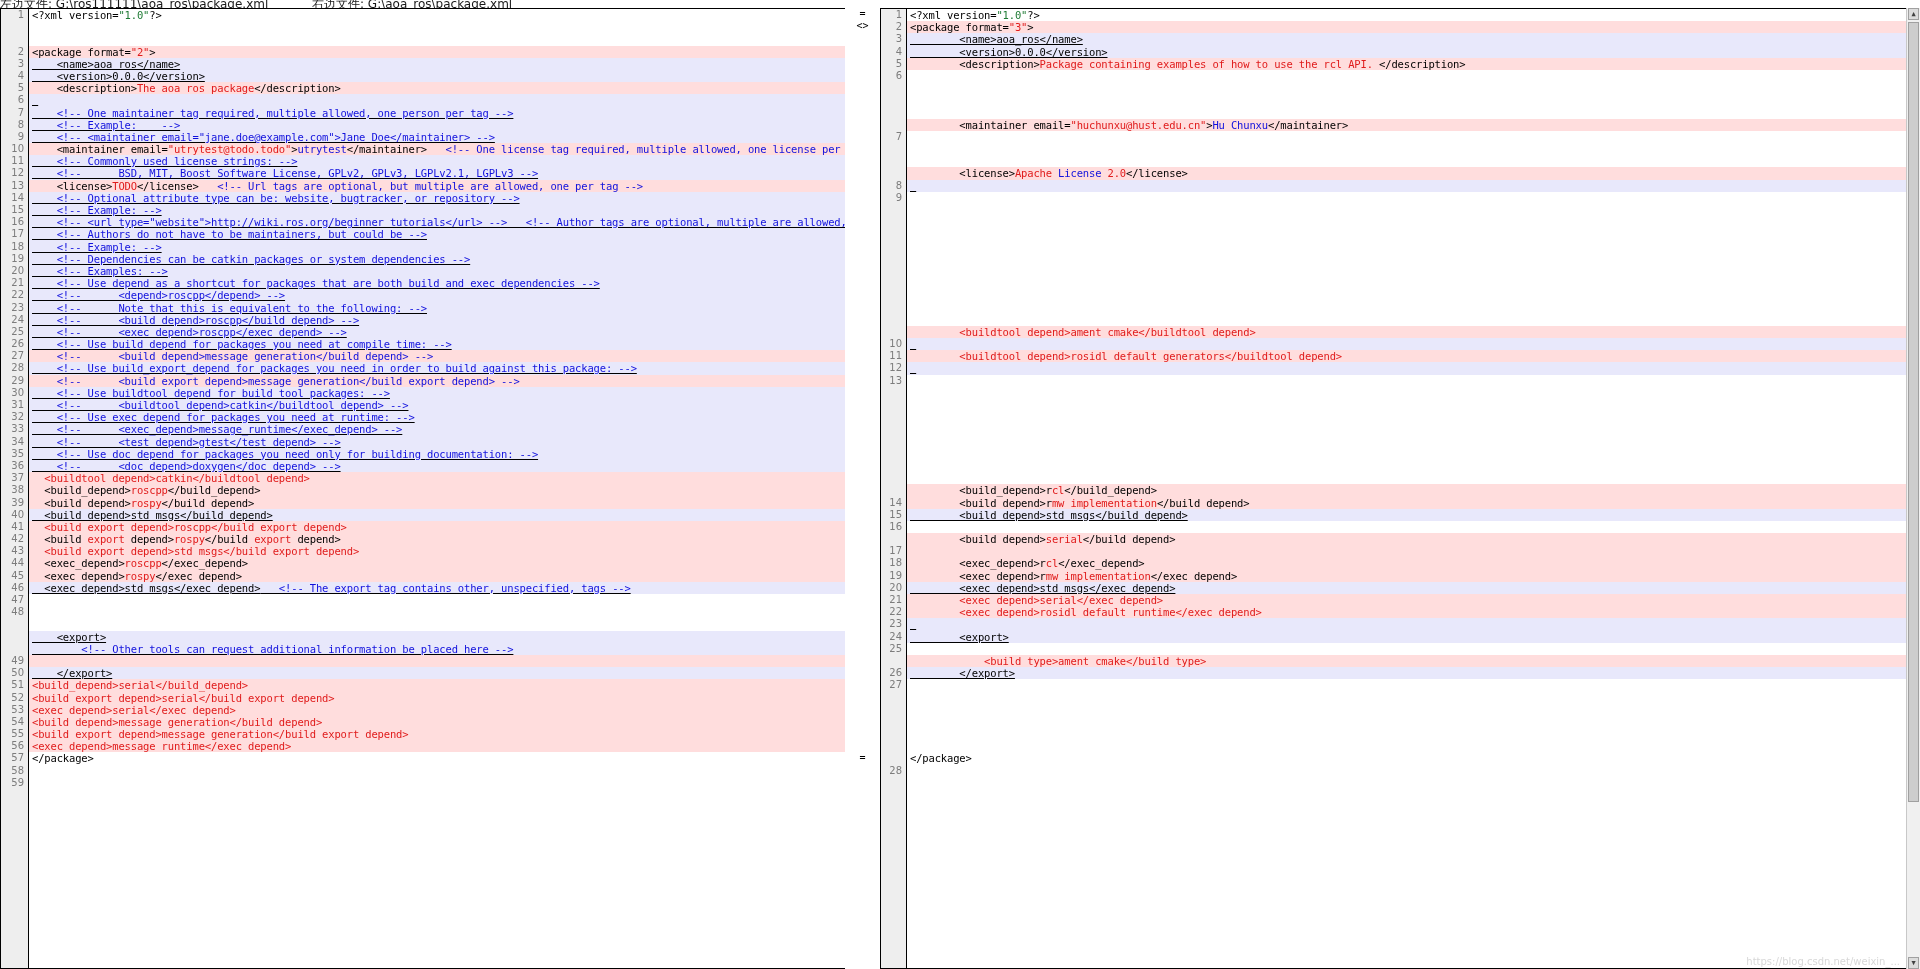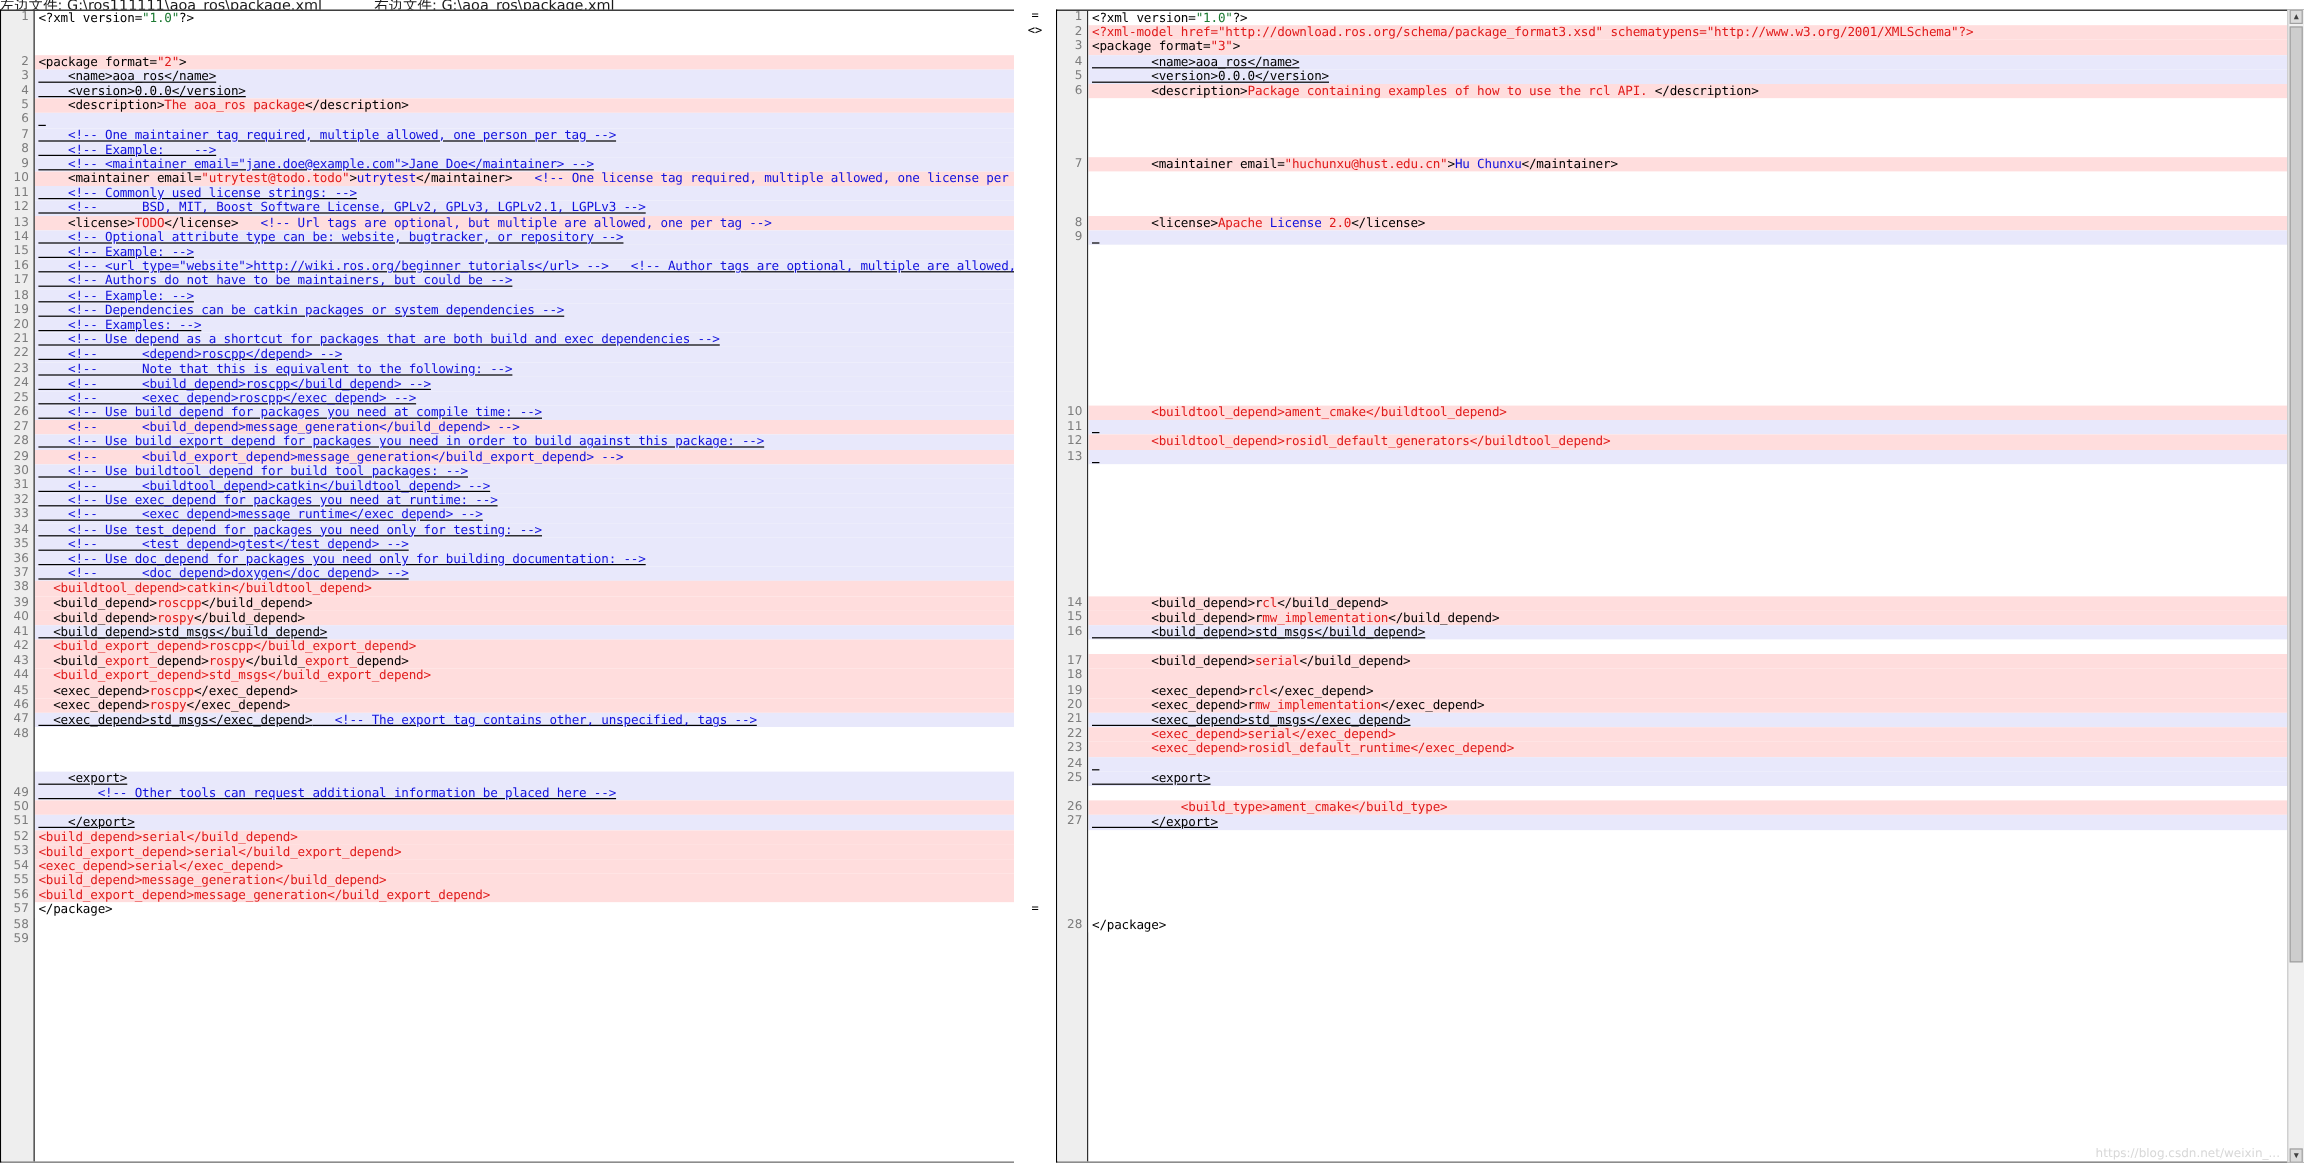--- a/index.html
+++ b/index.html
@@ -293,21 +293,20 @@
             <div class="row bg-blue"><span class="t-blue">    &lt;!--      &lt;build_depend&gt;roscpp&lt;/build_depend&gt; --&gt;</span></div>
             <div class="row bg-blue"><span class="t-blue">    &lt;!--      &lt;exec_depend&gt;roscpp&lt;/exec_depend&gt; --&gt;</span></div>
             <div class="row bg-blue"><span class="t-blue">    &lt;!-- Use build_depend for packages you need at compile time: --&gt;</span></div>
             <div class="row bg-red"><span class="t-blue">    &lt;!--      &lt;build_depend&gt;message_generation&lt;/build_depend&gt; --&gt;</span></div>
             <div class="row bg-blue"><span class="t-blue">    &lt;!-- Use build_export_depend for packages you need in order to build against this package: --&gt;</span></div>
             <div class="row bg-red"><span class="t-blue">    &lt;!--      &lt;build_export_depend&gt;message_generation&lt;/build_export_depend&gt; --&gt;</span></div>
             <div class="row bg-blue"><span class="t-blue">    &lt;!-- Use buildtool_depend for build tool packages: --&gt;</span></div>
             <div class="row bg-blue"><span class="t-blue">    &lt;!--      &lt;buildtool_depend&gt;catkin&lt;/buildtool_depend&gt; --&gt;</span></div>
             <div class="row bg-blue"><span class="t-blue">    &lt;!-- Use exec_depend for packages you need at runtime: --&gt;</span></div>
             <div class="row bg-blue"><span class="t-blue">    &lt;!--      &lt;exec_depend&gt;message_runtime&lt;/exec_depend&gt; --&gt;</span></div>
-            <div class="row bg-blue"><span class="t-blue">    &lt;!-- Use test_depend for packages you need only for testing: --&gt;</span></div>
             <div class="row bg-blue"><span class="t-blue">    &lt;!--      &lt;test_depend&gt;gtest&lt;/test_depend&gt; --&gt;</span></div>
             <div class="row bg-blue"><span class="t-blue">    &lt;!-- Use doc_depend for packages you need only for building documentation: --&gt;</span></div>
             <div class="row bg-blue"><span class="t-blue">    &lt;!--      &lt;doc_depend&gt;doxygen&lt;/doc_depend&gt; --&gt;</span></div>
             <div class="row bg-red"><span class="t-red">  &lt;buildtool_depend&gt;catkin&lt;/buildtool_depend&gt;</span></div>
             <div class="row bg-red"><span class="t-black">  &lt;build_depend&gt;</span><span class="t-red">roscpp</span><span class="t-black">&lt;/build_depend&gt;</span></div>
             <div class="row bg-red"><span class="t-black">  &lt;build_depend&gt;</span><span class="t-red">rospy</span><span class="t-black">&lt;/build_depend&gt;</span></div>
             <div class="row bg-blue"><span class="t-black">  &lt;build_depend&gt;std_msgs&lt;/build_depend&gt;</span></div>
             <div class="row bg-red"><span class="t-red">  &lt;build_export_depend&gt;roscpp&lt;/build_export_depend&gt;</span></div>
             <div class="row bg-red"><span class="t-black">  &lt;build_</span><span class="t-red">export_</span><span class="t-black">depend&gt;</span><span class="t-red">rospy</span><span class="t-black">&lt;/build_</span><span class="t-red">export_</span><span class="t-black">depend&gt;</span></div>
             <div class="row bg-red"><span class="t-red">  &lt;build_export_depend&gt;std_msgs&lt;/build_export_depend&gt;</span></div>
@@ -319,20 +318,21 @@
             <div class="row bg-white">&nbsp;</div>
             <div class="row bg-blue"><span class="t-black">    &lt;export&gt;</span></div>
             <div class="row bg-blue"><span class="t-blue">        &lt;!-- Other tools can request additional information be placed here --&gt;</span></div>
             <div class="row bg-red">&nbsp;</div>
             <div class="row bg-blue"><span class="t-black">    &lt;/export&gt;</span></div>
             <div class="row bg-red"><span class="t-red">&lt;build_depend&gt;serial&lt;/build_depend&gt;</span></div>
             <div class="row bg-red"><span class="t-red">&lt;build_export_depend&gt;serial&lt;/build_export_depend&gt;</span></div>
             <div class="row bg-red"><span class="t-red">&lt;exec_depend&gt;serial&lt;/exec_depend&gt;</span></div>
             <div class="row bg-red"><span class="t-red">&lt;build_depend&gt;message_generation&lt;/build_depend&gt;</span></div>
             <div class="row bg-red"><span class="t-red">&lt;build_export_depend&gt;message_generation&lt;/build_export_depend&gt;</span></div>
+            <div class="row bg-red"><span class="t-red">&lt;exec_depend&gt;message_runtime&lt;/exec_depend&gt;</span></div>
             <div class="row bg-white"><span class="t-black">&lt;/package&gt;</span></div>
           </div>
       </div>
     </div>
 
     <div class="centerbar">
         <div class="mark" style="top: 0px;">=</div>
         <div class="mark" style="top: 12.2px;">&lt;&gt;</div>
         <div class="mark" style="top: 744.2px;">=</div>
       </div>
@@ -399,21 +399,20 @@
             <div class="ln blank">&nbsp;</div>
             <div class="ln blank">&nbsp;</div>
             <div class="ln blank">&nbsp;</div>
             <div class="ln blank">&nbsp;</div>
             <div class="ln blank">&nbsp;</div>
             <div class="ln blank">&nbsp;</div>
             <div class="ln">28</div>
           </div>
         <div class="code">
             <div class="row bg-white"><span class="t-black">&lt;?xml version=</span><span class="t-green">"1.0"</span><span class="t-black">?&gt;</span></div>
-            <div class="row bg-red"><span class="t-red">&lt;?xml-model href=</span><span class="t-red">"http://download.ros.org/schema/package_format3.xsd"</span><span class="t-red"> schematypens=</span><span class="t-red">"http://www.w3.org/2001/XMLSchema"</span><span class="t-red">?&gt;</span></div>
             <div class="row bg-red"><span class="t-black">&lt;package format=</span><span class="t-red">"3"</span><span class="t-black">&gt;</span></div>
             <div class="row bg-blue"><span class="t-black">        &lt;name&gt;aoa_ros&lt;/name&gt;</span></div>
             <div class="row bg-blue"><span class="t-black">        &lt;version&gt;0.0.0&lt;/version&gt;</span></div>
             <div class="row bg-red"><span class="t-black">        &lt;description&gt;</span><span class="t-red">Package containing examples of how to use the rcl API.</span><span class="t-black"> &lt;/description&gt;</span></div>
             <div class="row bg-white">&nbsp;</div>
             <div class="row bg-white">&nbsp;</div>
             <div class="row bg-white">&nbsp;</div>
             <div class="row bg-white">&nbsp;</div>
             <div class="row bg-red"><span class="t-black">        &lt;maintainer email=</span><span class="t-red">"huchunxu@hust.edu.cn"</span><span class="t-black">&gt;</span><span class="t-blue">Hu Chunxu</span><span class="t-black">&lt;/maintainer&gt;</span></div>
             <div class="row bg-white">&nbsp;</div>

